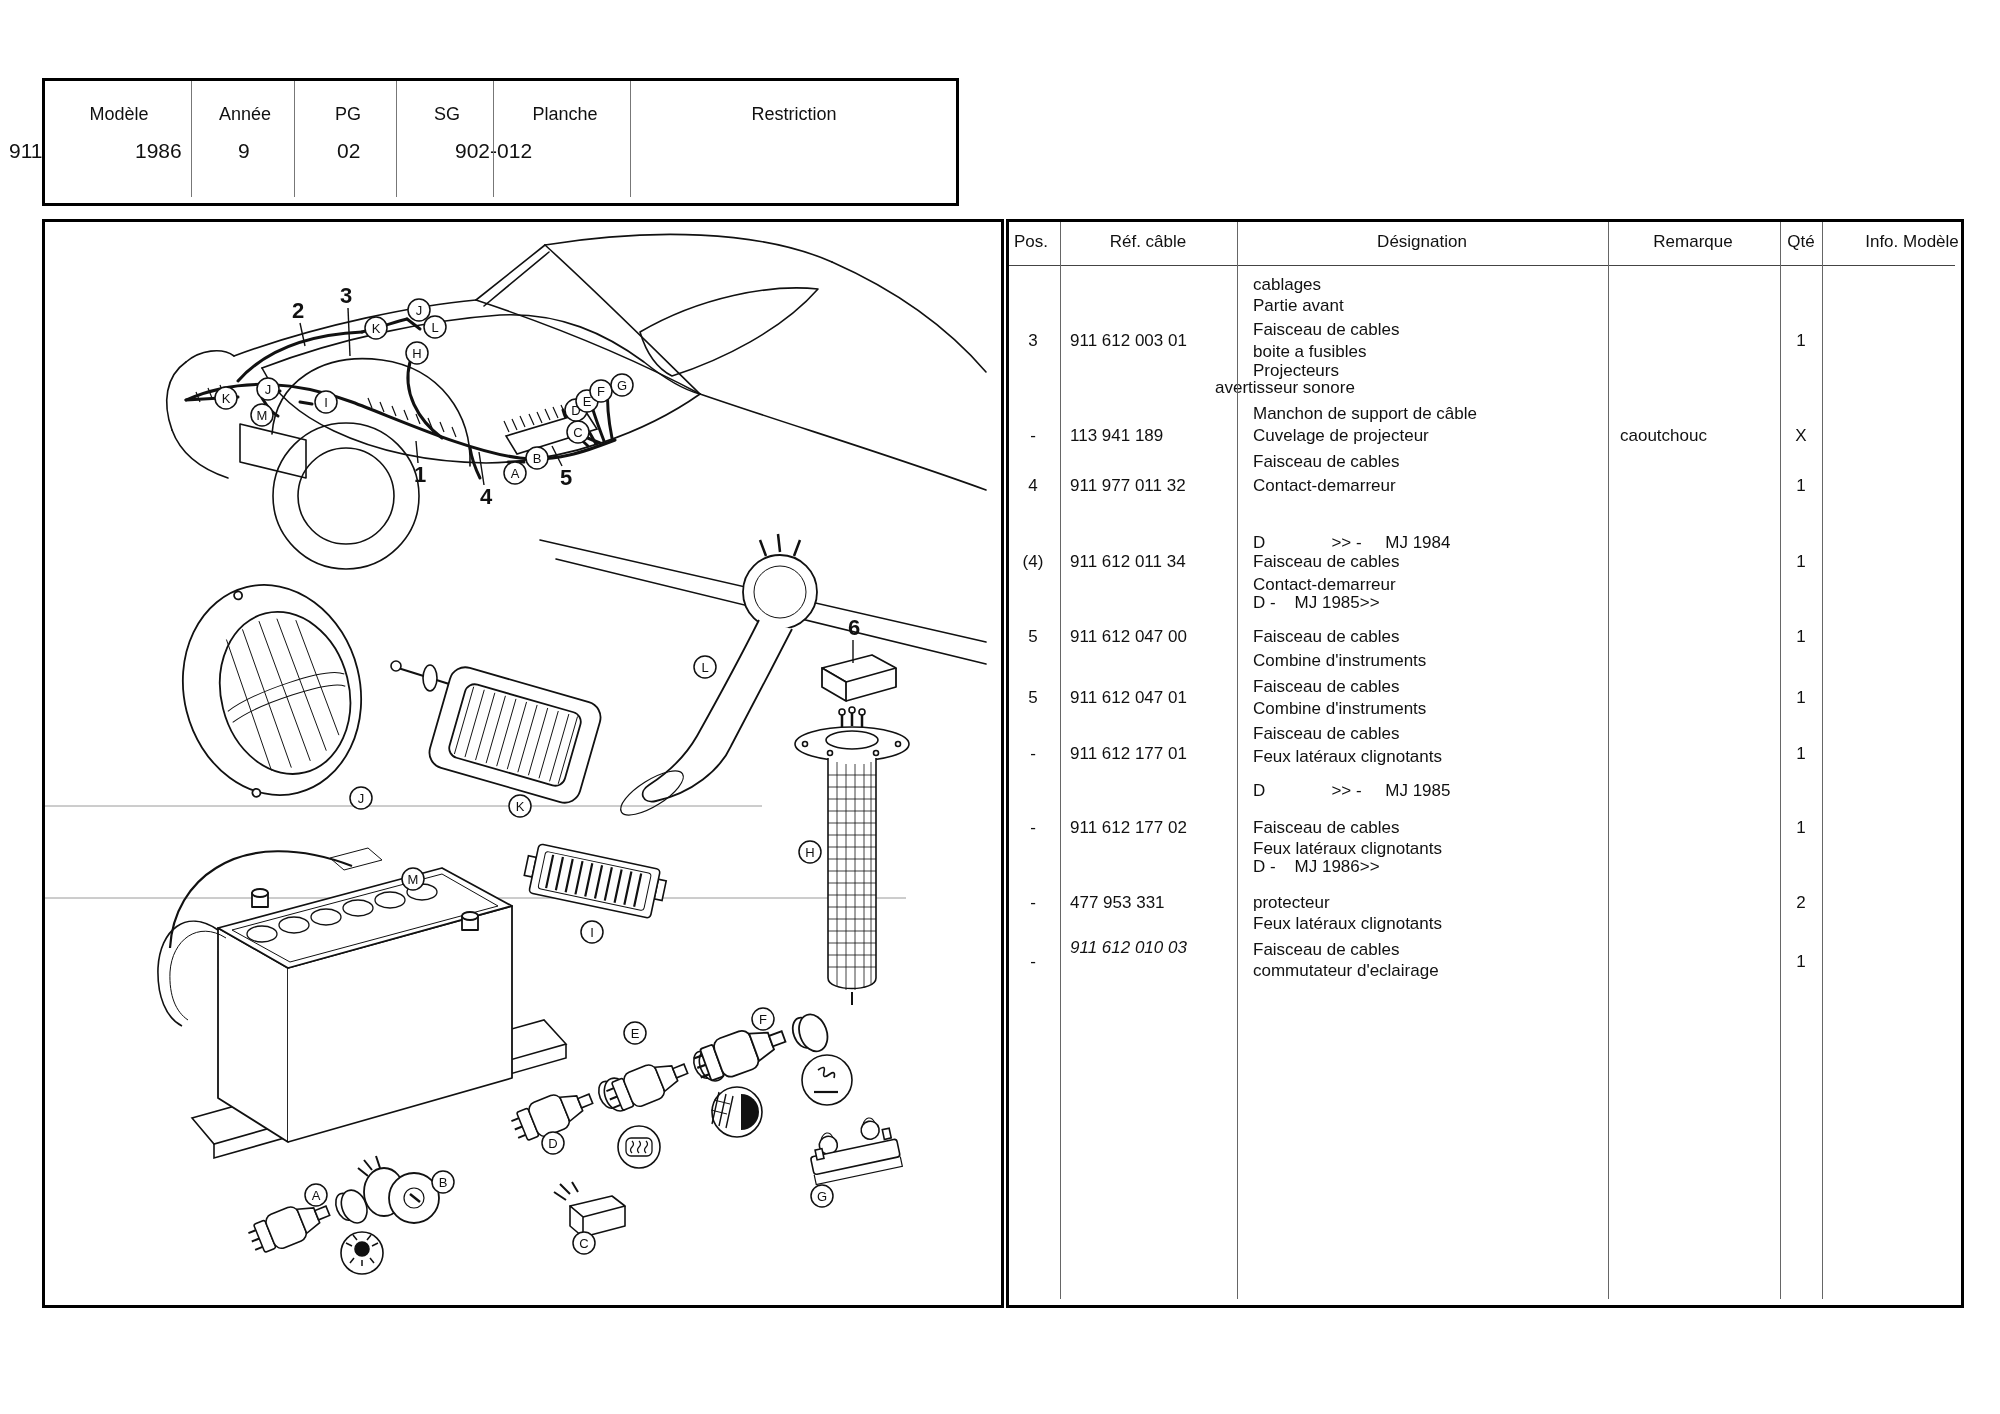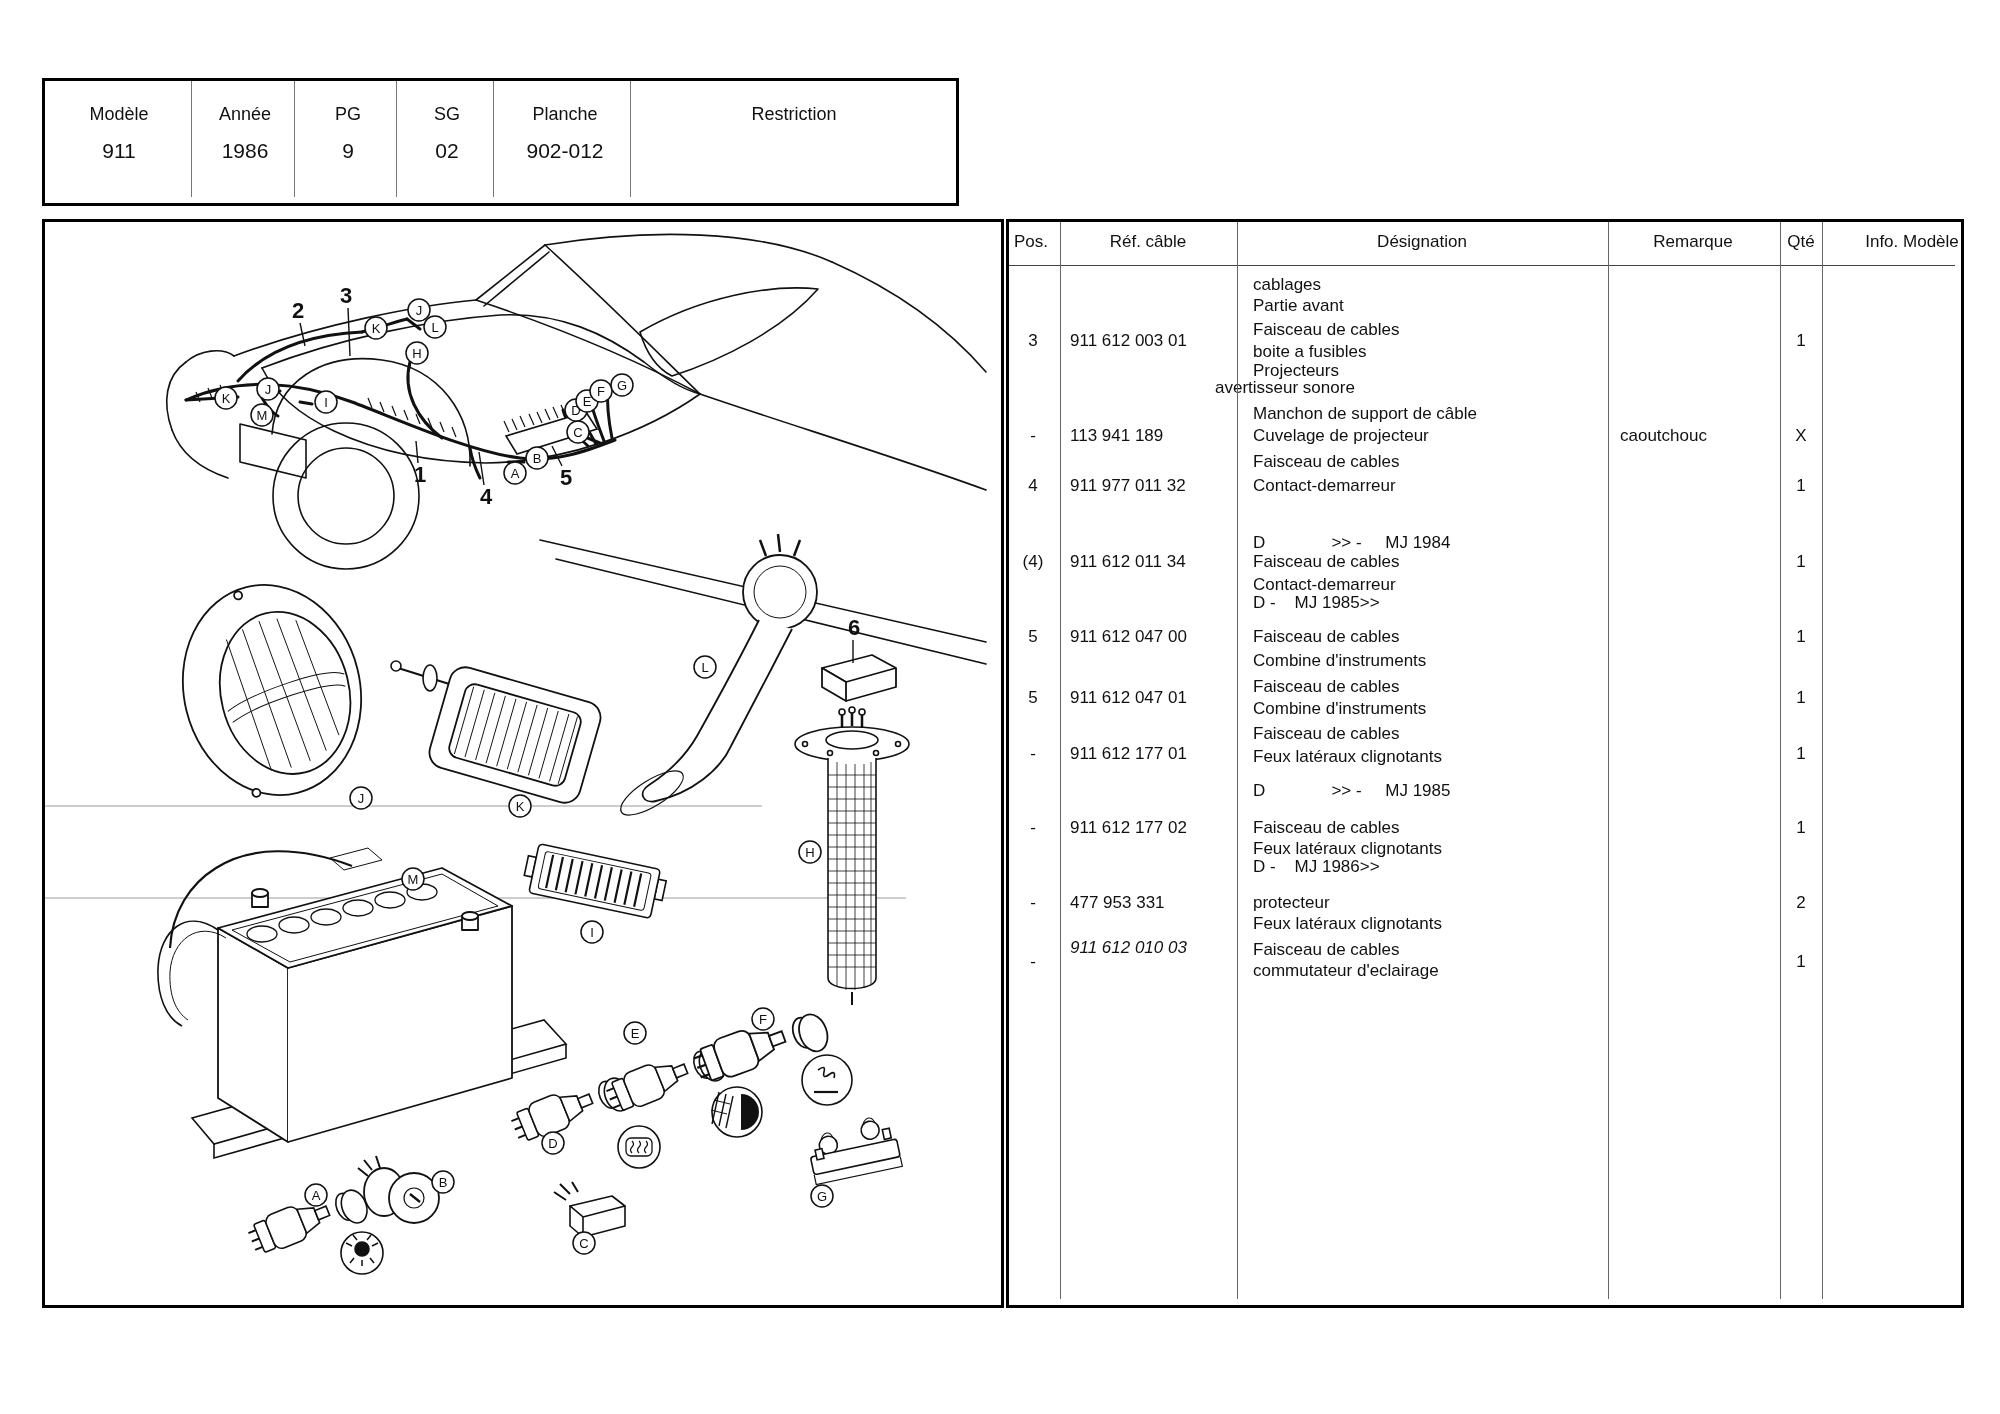--- a/index.html
+++ b/index.html
@@ -1,21 +1,21 @@
 <!DOCTYPE html>
 <html><head>
 <meta charset="utf-8">
 <style>
   html,body{margin:0;padding:0;background:#fff;}
   body{width:2000px;height:1414px;position:relative;font-family:"Liberation Sans",sans-serif;color:#111;}
   .page{position:absolute;left:0;top:0;width:2000px;height:1414px;background:#fff;overflow:hidden;}
   .header-table{position:absolute;left:42px;top:78px;width:911px;height:122px;border:3px solid #000;background:#fff;}
   .hsep{position:absolute;top:81px;height:116px;width:1px;background:#777;}
   .hlabel{position:absolute;font-size:18px;line-height:22px;text-align:center;white-space:nowrap;}
-  .hvalue{position:absolute;font-size:21px;line-height:24px;text-align:center;white-space:nowrap;}
+  .hvalue{position:absolute;font-size:21px;line-height:24px;text-align:left;white-space:nowrap;}
   .diagram-panel{position:absolute;left:42px;top:219px;width:956px;height:1083px;border:3px solid #000;background:#fff;}
   .table-panel{position:absolute;left:1006px;top:219px;width:952px;height:1083px;border:3px solid #000;background:#fff;}
   .vsep{position:absolute;top:222px;height:1077px;width:1px;background:#666;}
   .hdr-underline{position:absolute;left:1009px;top:265px;width:946px;height:1px;background:#444;}
   .pt-header{position:absolute;font-size:17px;line-height:22px;text-align:center;white-space:nowrap;}
   .tl{position:absolute;font-size:17px;line-height:22px;white-space:pre;}
   .tl-pos{position:absolute;font-size:17px;line-height:22px;text-align:center;width:54px;white-space:pre;}
   .tl-qty{position:absolute;font-size:17px;line-height:22px;text-align:center;width:40px;white-space:pre;}
   svg{position:absolute;left:0;top:0;}
   svg text{font-family:"Liberation Sans",sans-serif;}

